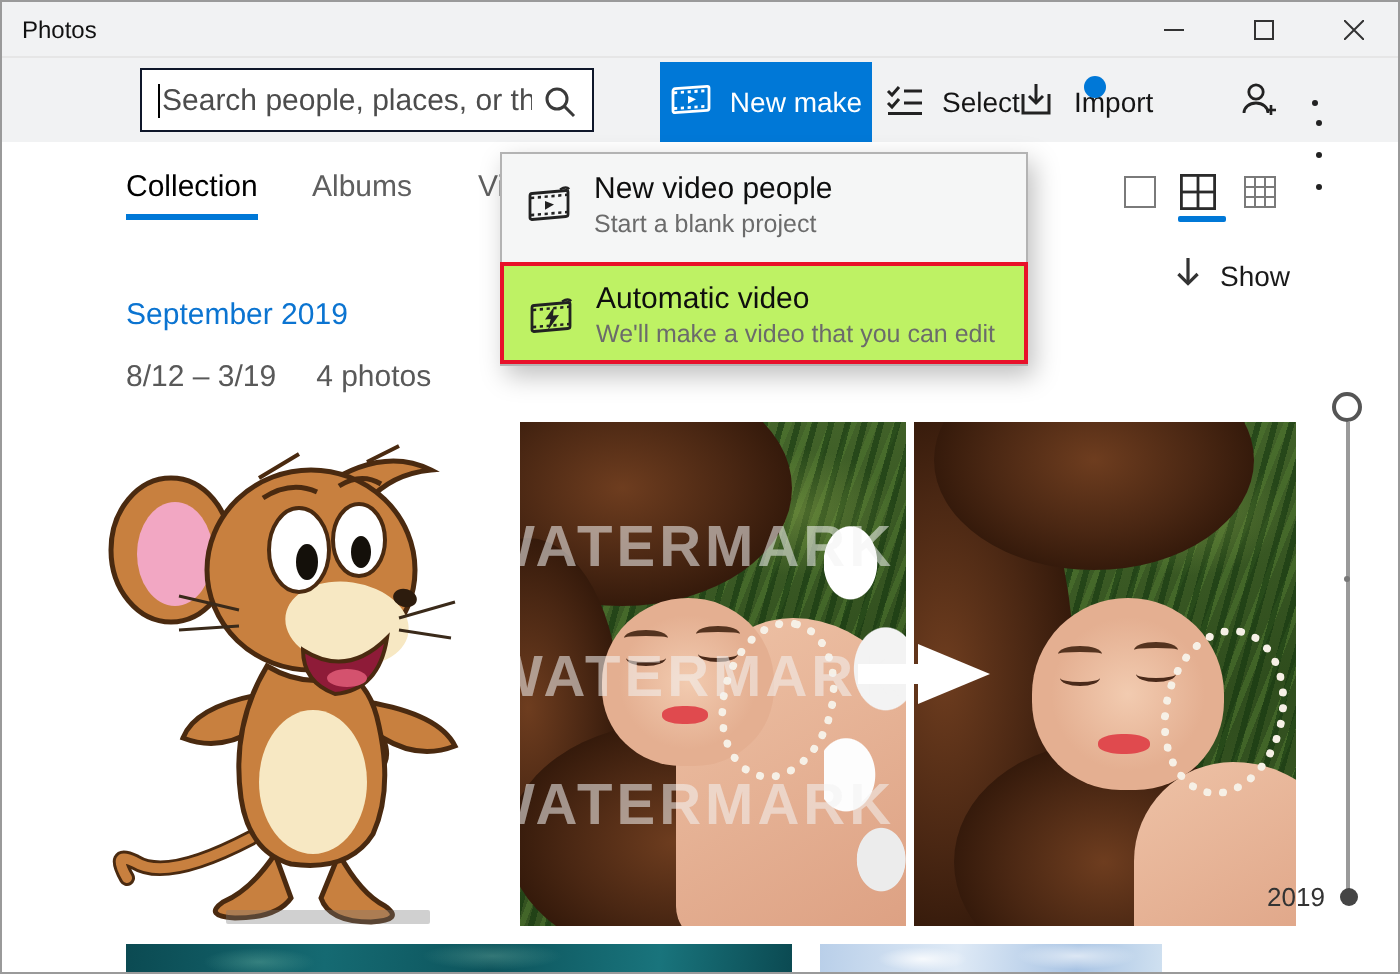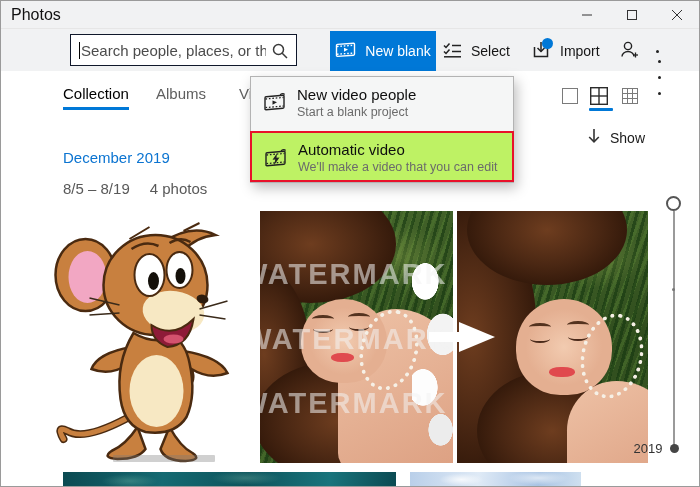--- a/index.html
+++ b/index.html
@@ -4,21 +4,21 @@
 <style>
   * { box-sizing: border-box; margin: 0; padding: 0; }
   body { background:#fff; font-family:"Liberation Sans", sans-serif; }
   #app{ position:relative; width:700px; height:487px; background:#fff;
         border:1px solid #9a9a9a; overflow:hidden; }
 
   
   .titlebar{ position:absolute; top:0; left:0; right:0; height:28px;
              background:#f1f2f3; border-bottom:1px solid #e6e6e6; }
   .app-title{ position:absolute; left:10px; top:0; line-height:28px;
-              font-size:16px; color:#111; }
+              font-size:12px; color:#111; }
   .win-controls{ position:absolute; right:0; top:0; height:28px; display:flex; }
   .win-btn{ width:45px; height:27px; display:flex; align-items:center;
             justify-content:center; background:transparent; border:none; cursor:pointer; }
 
   
   .toolbar{ position:absolute; top:28px; left:0; right:0; height:42px; background:#f1f2f3; }
   .search-box{ position:absolute; left:69px; top:5px; width:227px; height:32px;
                background:#fff; border:1px solid #0f172a; }
   .search-box input{ position:absolute; left:0; top:0; width:100%; height:100%;
                border:none; outline:none; background:transparent; padding:0 30px 0 10px;
@@ -26,21 +26,21 @@
   .search-box input::placeholder{ color:#4c4c4c; opacity:1; }
   .caret{ position:absolute; left:8px; top:7px; width:1px; height:17px; background:#000; }
   .search-glyph{ position:absolute; right:7px; top:7px; }
   .new-video-btn{ position:absolute; left:329px; top:2px; width:106px; height:40px;
                   background:#0078d7; border:none; color:#fff; font-size:14px;
                   font-family:"Liberation Sans",sans-serif; display:flex; align-items:center;
                   justify-content:center; gap:8px; cursor:pointer; }
   .tool-btn{ position:absolute; top:2px; height:40px; background:transparent; border:none;
              display:flex; align-items:center; gap:9px; font-size:14px; color:#151515;
              font-family:"Liberation Sans",sans-serif; cursor:pointer; }
-  .btn-select{ left:441px; } .btn-import{ left:530px; }
+  .btn-select{ left:441px; } .btn-import{ left:507px; }
   .btn-person{ left:617px; } .btn-more{ left:652px; }
   .import-badge{ position:absolute; top:9px; left:541px; width:11px; height:11px;
                  border-radius:50%; background:#0078d7; }
   .more-dots span{ display:inline-block; width:3px; height:3px; border-radius:50%;
                    background:#222; margin:0 2.5px; }
 
   
   .tab{ position:absolute; top:84px; background:none; border:none; font-size:15px;
         font-family:"Liberation Sans",sans-serif; cursor:pointer; padding:0 0 5px 0; }
   .tab-collection{ left:62px; color:#000; border-bottom:3px solid #0078d7; }
@@ -175,21 +175,21 @@
       <span>
         <svg width="22" height="18" viewBox="0 0 22 18">
             <g transform="skewY(-4)">
               <rect x="1.5" y="3.5" width="18" height="12" rx="1" fill="none" stroke="#fff" stroke-width="1.4"></rect>
               <line x1="2" y1="5.6" x2="19" y2="5.6" stroke="#fff" stroke-width="1.4" stroke-dasharray="1.6 1.8"></line>
               <line x1="2" y1="13.4" x2="19" y2="13.4" stroke="#fff" stroke-width="1.4" stroke-dasharray="1.6 1.8"></line>
               <path d="M9 7.5 L13 9.5 L9 11.5 Z" fill="#fff"></path>
             </g>
           </svg>
       </span>
-      <span>New blank</span>
+      <span>New make</span>
     </button>
 
     <button class="tool-btn btn-select">
       <span>
         <svg width="20" height="18" viewBox="0 0 20 18">
             <path d="M2 4.5 L4 6.5 L7.5 2.5" fill="none" stroke="#222" stroke-width="1.5"></path>
             <line x1="10" y1="4.5" x2="19" y2="4.5" stroke="#222" stroke-width="1.5"></line>
             <path d="M2 10.5 L4 12.5 L7.5 8.5" fill="none" stroke="#222" stroke-width="1.5"></path>
             <line x1="10" y1="10.5" x2="19" y2="10.5" stroke="#222" stroke-width="1.5"></line>
             <line x1="2" y1="15.8" x2="19" y2="15.8" stroke="#222" stroke-width="1.5"></line>
@@ -256,23 +256,23 @@
   <button class="show-control">
     <span>
       <svg width="14" height="16" viewBox="0 0 14 16">
           <line x1="7" y1="1" x2="7" y2="13.5" stroke="#333" stroke-width="1.6"></line>
           <path d="M2.2 9 L7 13.8 L11.8 9" fill="none" stroke="#333" stroke-width="1.6"></path>
         </svg>
     </span>
     <span>Show</span>
   </button>
 
-  <div class="group-title">December 2019</div>
+  <div class="group-title">September 2019</div>
   <div class="group-meta">
-    <span class="range">8/5 – 8/19</span><span>4 photos</span>
+    <span class="range">8/12 – 3/19</span><span>4 photos</span>
   </div>
 
   <div class="tile tile-jerry">
     <svg width="205" height="250" viewBox="0 0 200 250" style="position:absolute;left:28px;top:2px">
       <path d="M92 206 Q50 228 34 218 Q22 212 30 226" fill="none" stroke="#4a2a10" stroke-width="8" stroke-linecap="round"></path>
       <path d="M92 206 Q50 228 34 218 Q22 212 30 226" fill="none" stroke="#c8803f" stroke-width="5" stroke-linecap="round"></path>
       <ellipse cx="52" cy="62" rx="30" ry="36" fill="#c8803f" stroke="#4a2a10" stroke-width="2.5"></ellipse>
       <ellipse cx="54" cy="64" rx="19" ry="26" fill="#f2a7c3"></ellipse>
       <path d="M128 30 q30 -20 54 -8 q-20 2 -32 16 z" fill="#c8803f" stroke="#4a2a10" stroke-width="2.5"></path>
       <path d="M98 134 Q64 140 58 156 Q76 163 94 152 Q88 165 98 171 Z" fill="#c8803f" stroke="#4a2a10" stroke-width="2.5"></path>

